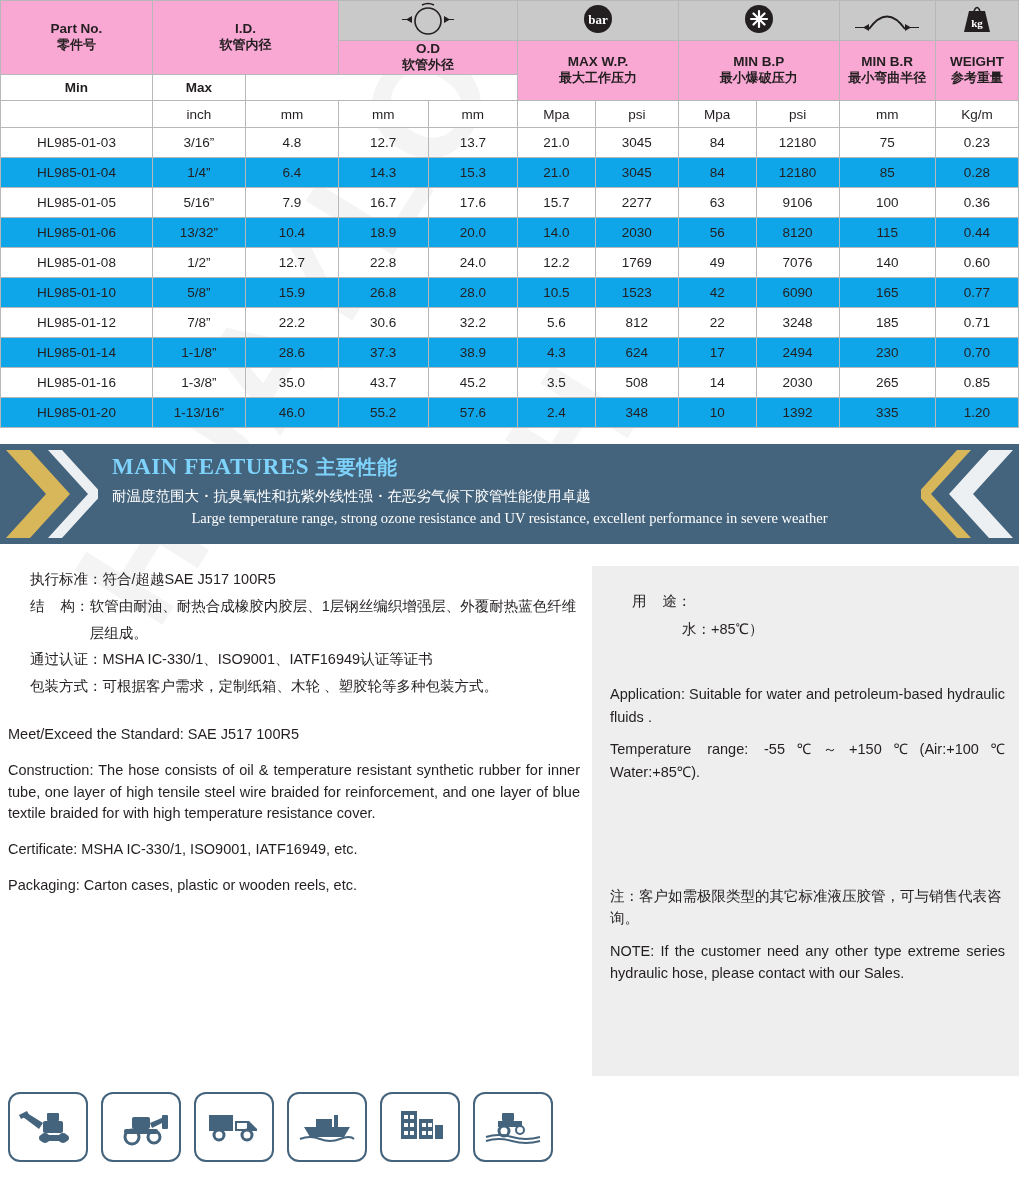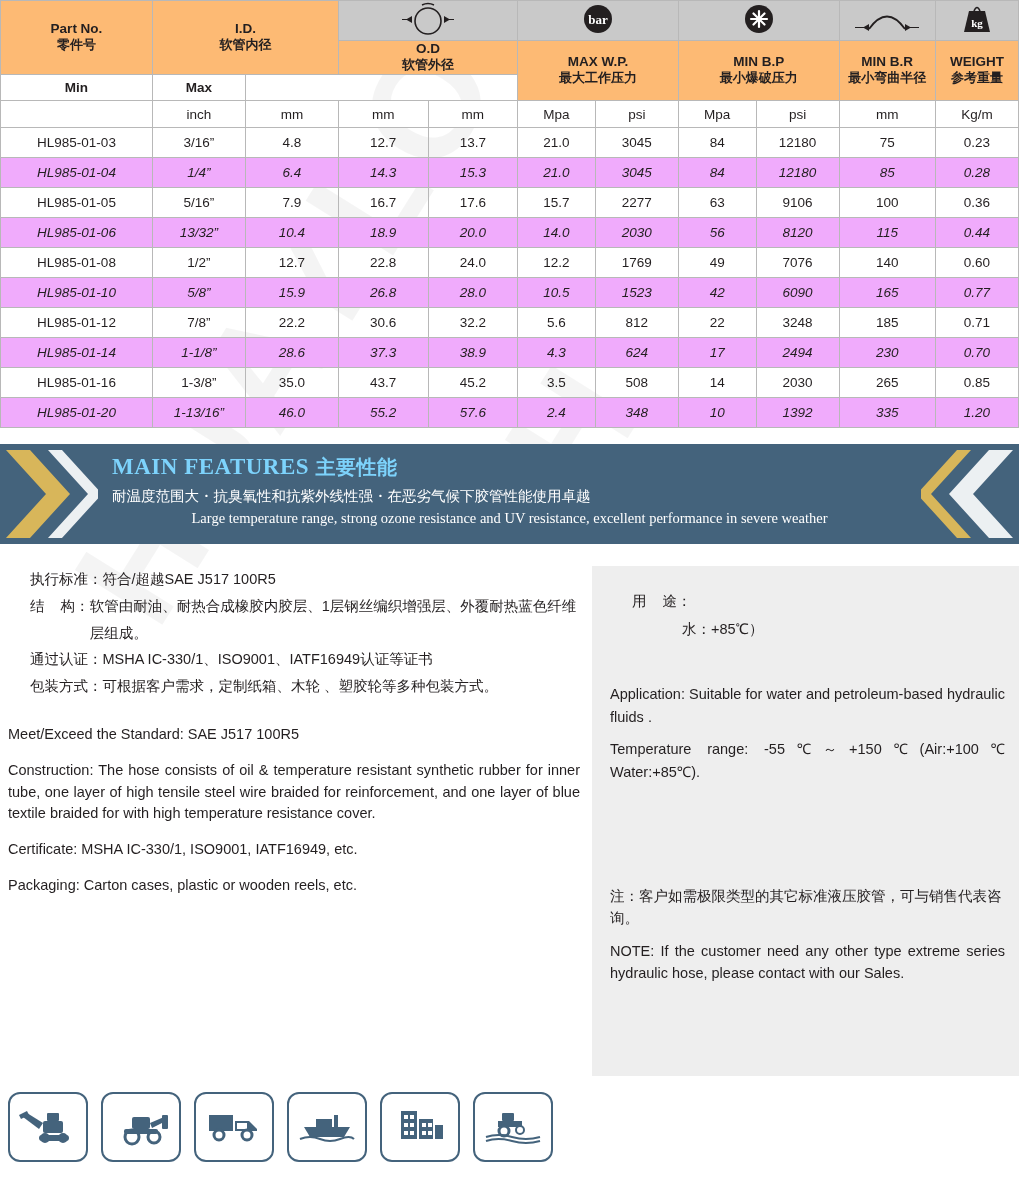--- a/index.html
+++ b/index.html
@@ -50,26 +50,26 @@
     table-layout:fixed;
   }
   table.spec td, table.spec th {
     border:1px solid #b8b8b8;
     text-align:center;
     vertical-align:middle;
     font-size:13.5px;
     color:#231f20;
     padding:0;
   }
-  .hdr { background:#fdba74; font-weight:bold; }
+  .hdr { background:#f9a8d4; font-weight:bold; }
   .hdr-ico { background:#c9c9c9; height:40px; }
   .sub { background:#ffffff; font-weight:bold; height:26px; font-size:13px;}
   .unit { background:#ffffff; height:27px; font-size:13.5px; }
   .row-h { height:30px; }
-  .alt { background:#f0abfc;font-style:italic; }
+  .alt { background:#0ea5e9; }
   .hdr .cn { font-size:13px; font-weight:bold; display:block; }
   .hdr .en { font-size:13.5px; font-weight:bold; display:block; }
   .partno { font-size:13.5px; }
 
   
   .icon-cell { text-align:center;margin-top:16px; }
   .ico-svg { display:inline-block; vertical-align:middle; }
 
   
   .features {

